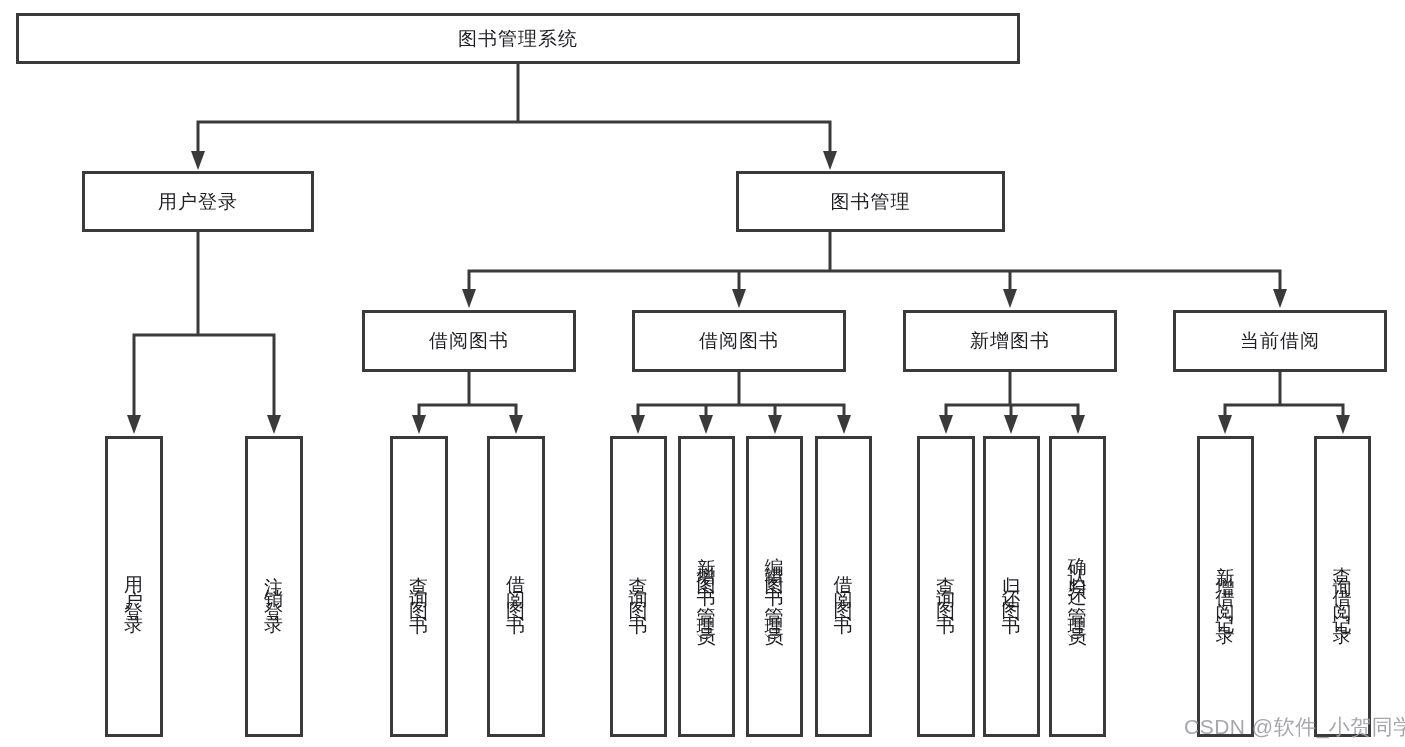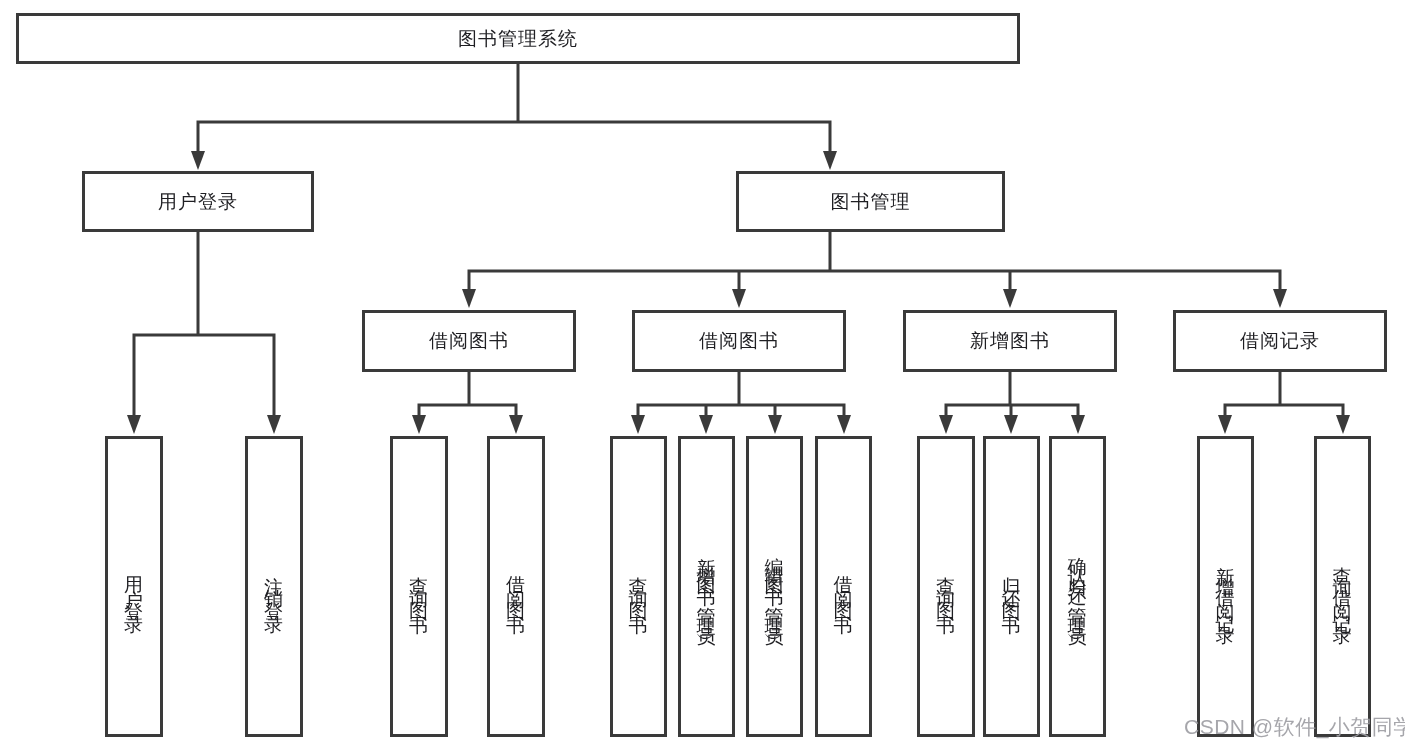--- a/index.html
+++ b/index.html
@@ -122,21 +122,21 @@
   </svg>
 
   <div class="box hbox" style="left:16px; top:13px; width:1004px; height:51px;">图书管理系统</div>
 
   <div class="box hbox" style="left:82px; top:171px; width:232px; height:61px;">用户登录</div>
   <div class="box hbox" style="left:736px; top:171px; width:269px; height:61px;">图书管理</div>
 
   <div class="box hbox" style="left:362px; top:310px; width:214px; height:62px;">借阅图书</div>
   <div class="box hbox" style="left:632px; top:310px; width:214px; height:62px;">借阅图书</div>
   <div class="box hbox" style="left:903px; top:310px; width:214px; height:62px;">新增图书</div>
-  <div class="box hbox" style="left:1173px; top:310px; width:214px; height:62px;">借阅记录</div>
+  <div class="box hbox" style="left:1173px; top:310px; width:214px; height:62px;">当前借阅</div>
 
   <div class="box vbox" style="left:105px; top:436px; width:58px; height:301px;">用户登录</div>
   <div class="box vbox" style="left:245px; top:436px; width:58px; height:301px;">注销登录</div>
 
   <div class="box vbox" style="left:390px; top:436px; width:58px; height:301px;">查询图书</div>
   <div class="box vbox" style="left:487px; top:436px; width:58px; height:301px;">借阅图书</div>
 
   <div class="box vbox" style="left:610px; top:436px; width:57px; height:301px;">查询图书</div>
   <div class="box vbox tight" style="left:678px; top:436px; width:57px; height:301px;">新增图书（管理员）</div>
   <div class="box vbox tight" style="left:746px; top:436px; width:57px; height:301px;">编辑图书（管理员）</div>

